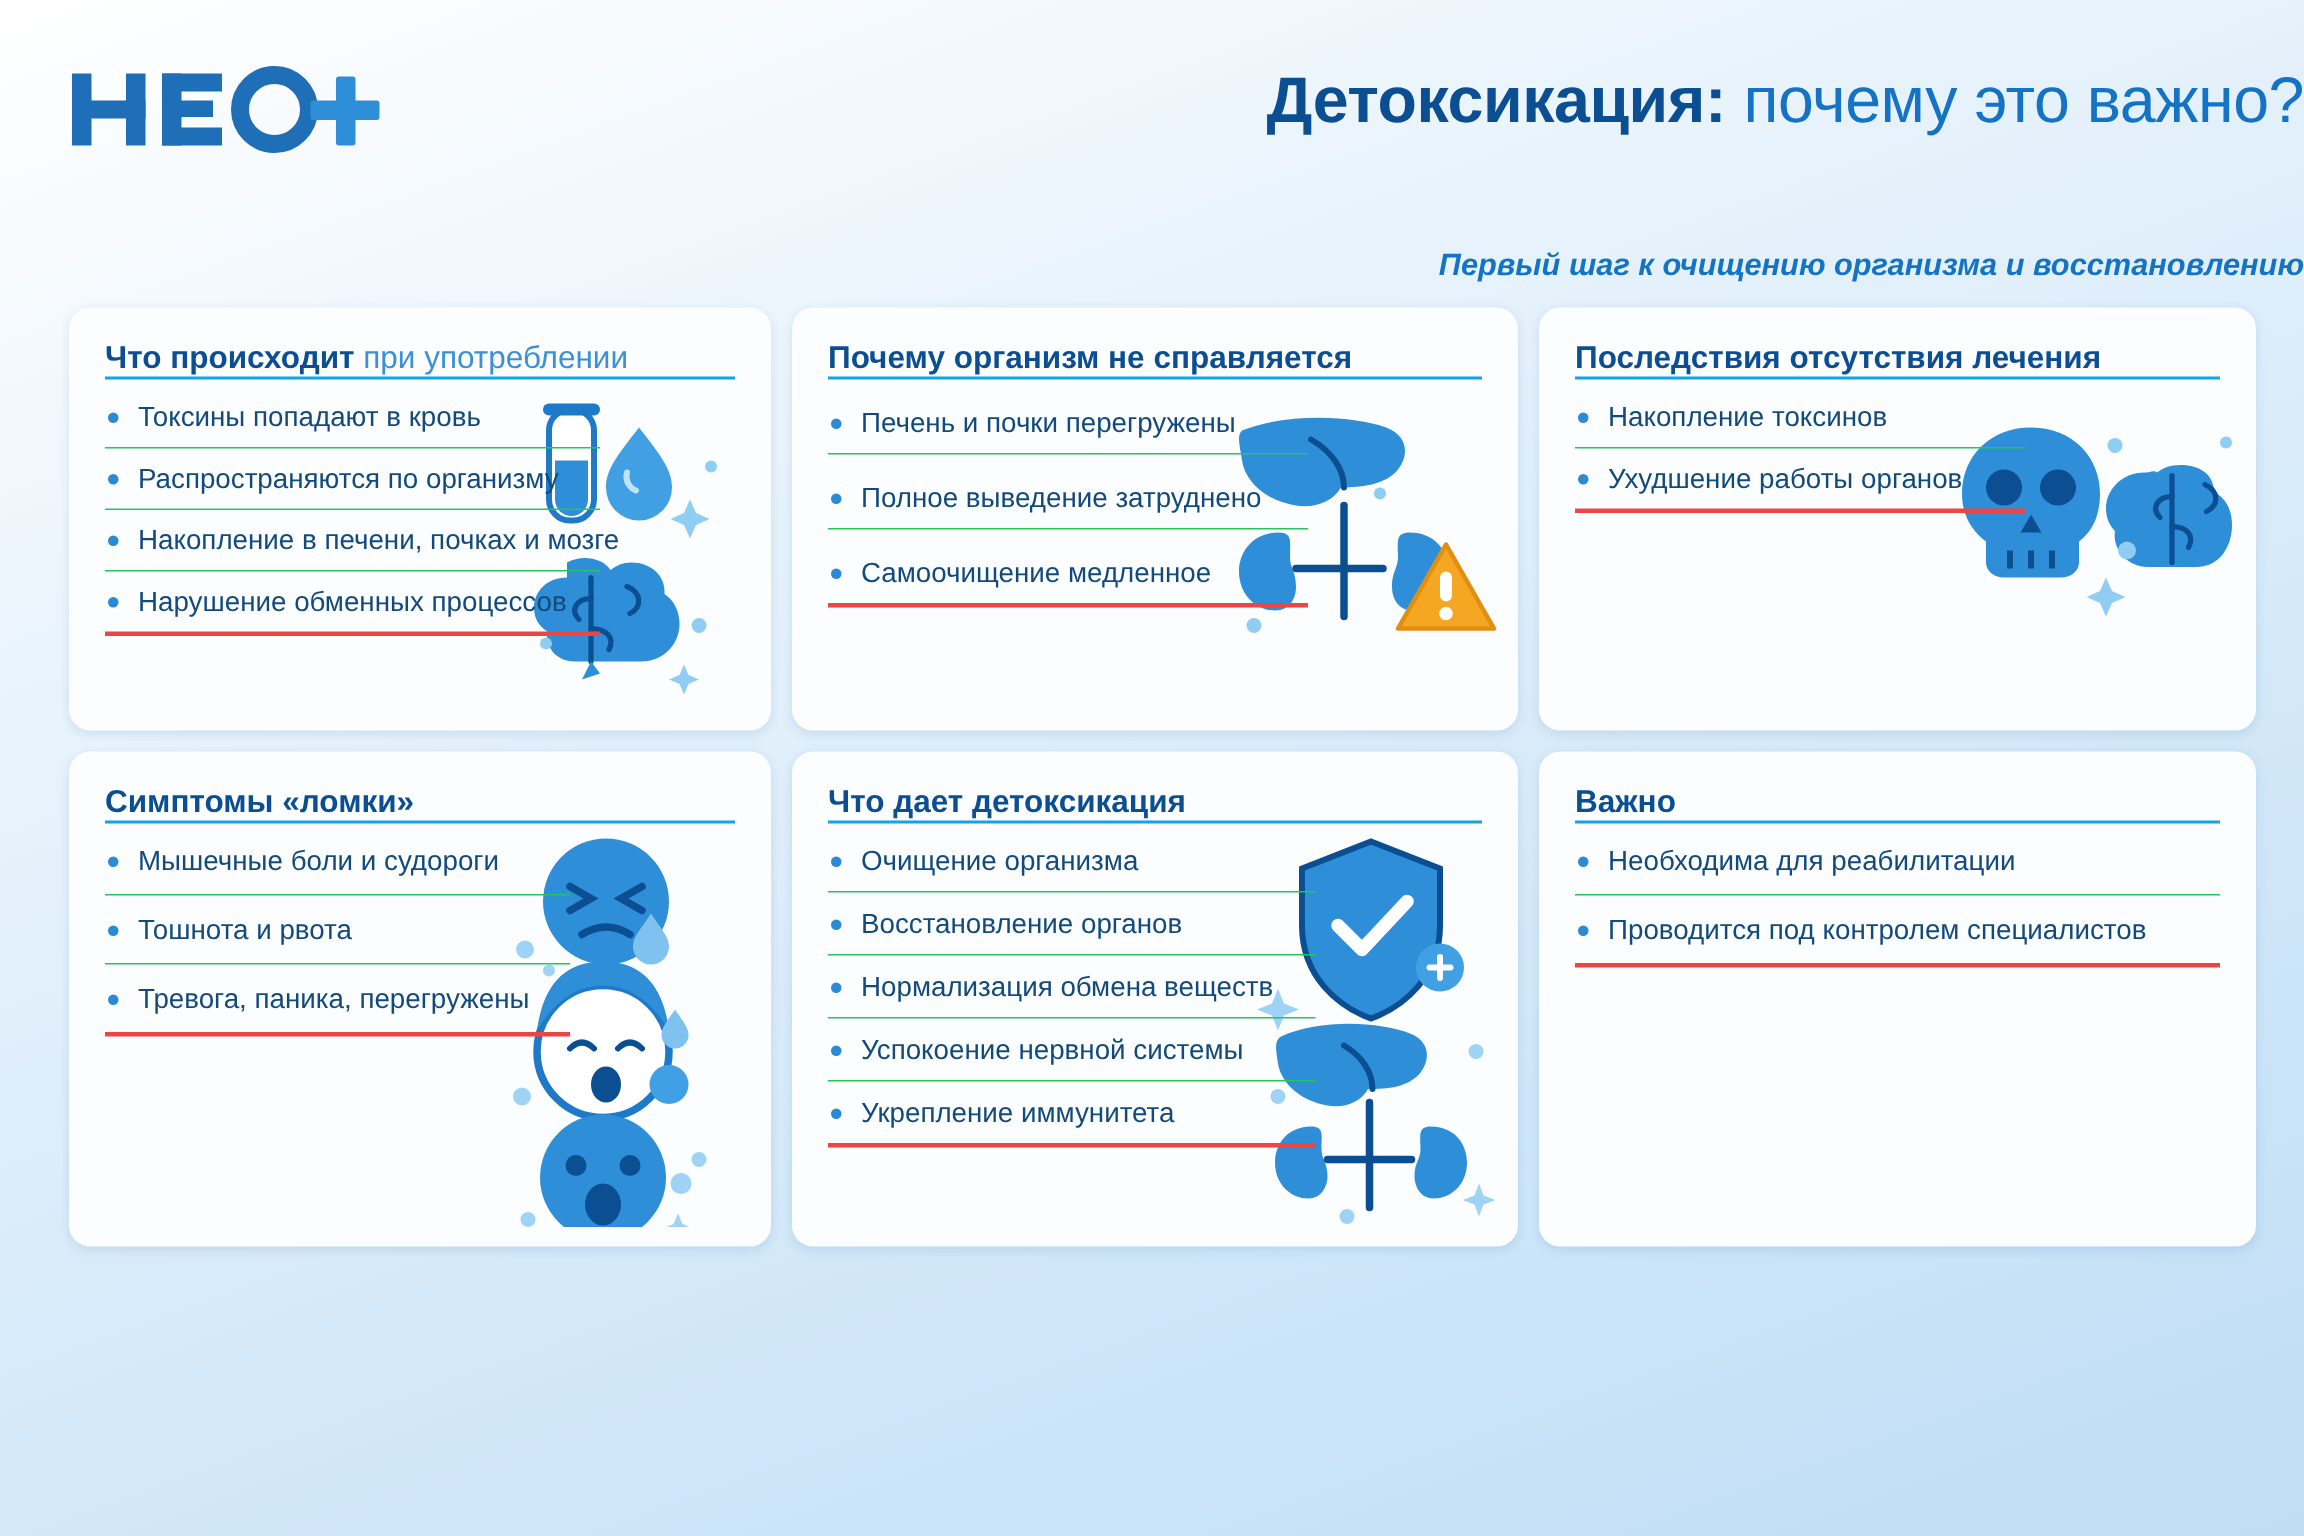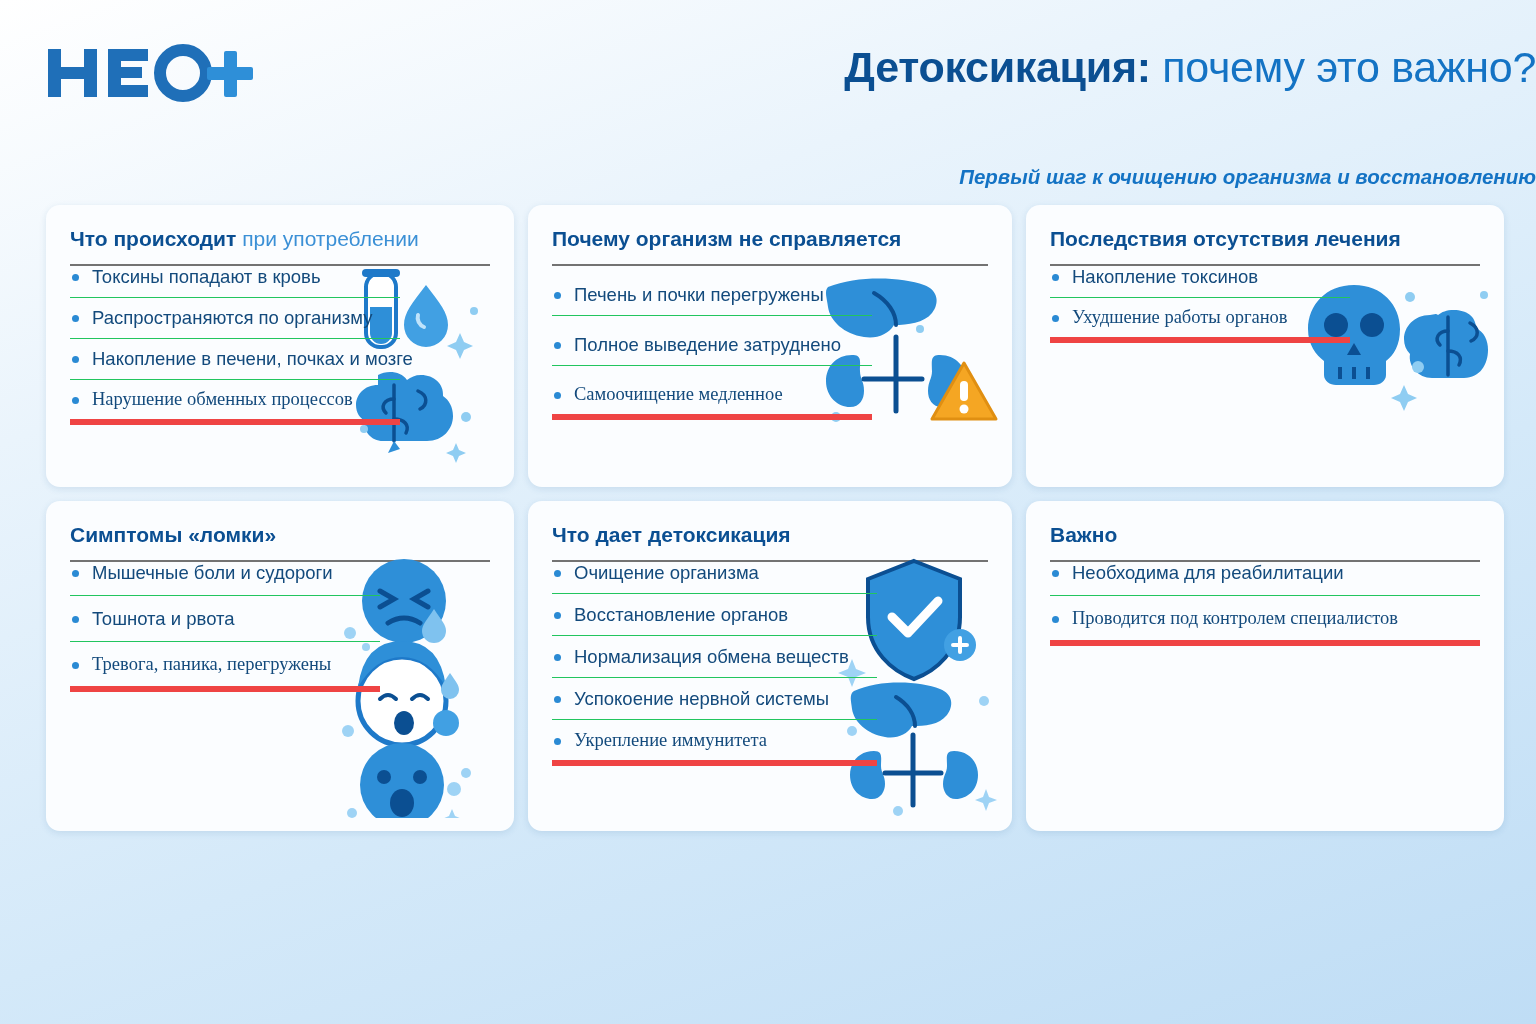--- a/index.html
+++ b/index.html
@@ -62,39 +62,39 @@
     border-radius: 14px;
     box-shadow: 0 2px 7px rgba(30,90,150,0.13);
     position: relative;
     padding: 22px 24px 16px 24px;
     overflow: hidden;
   }
   .card-title {
     font-size: 21px;
     font-weight: bold;
     color: #0b4f92;
-    border-bottom: 2px solid #737373;
-    padding-bottom: 13px;
+    border-bottom: 2px solid #0ea5e9;
+    margin-bottom: 14px;
     white-space: nowrap;
   }
   .card-title .light {
     font-weight: normal;
     color: #3b90d6;
   }
   ul.items { list-style: none; position: relative; z-index: 2; }
   ul.items li {
     position: relative;
     font-size: 18.5px;
     color: #134a7c;
     padding: 0 0 9px 22px;
     margin-bottom: 9px;
     border-bottom: 1px solid #22c55e;
     white-space: nowrap;
   }
-  ul.items li:last-child { border-bottom: 6px solid #ef4444; font-family: Liberation Serif, serif; }
+  ul.items li:last-child { border-bottom: 3px solid #ef4444; }
   ul.items li::before {
     content: "";
     position: absolute;
     left: 2px; top: 8px;
     width: 7px; height: 7px;
     border-radius: 50%;
     background: #2a8ad4;
   }
   
   .card.c1 ul.items li { width: 330px; }

